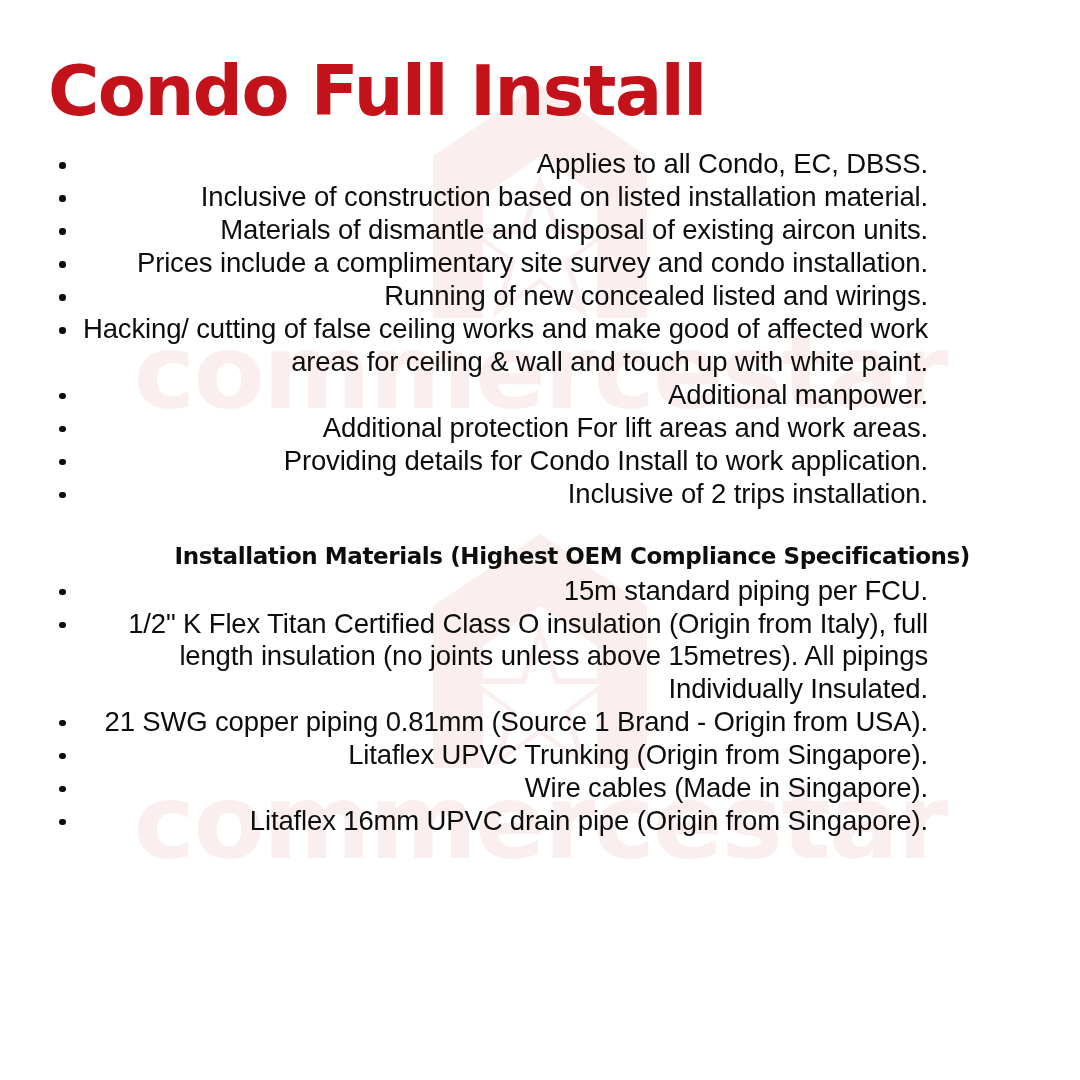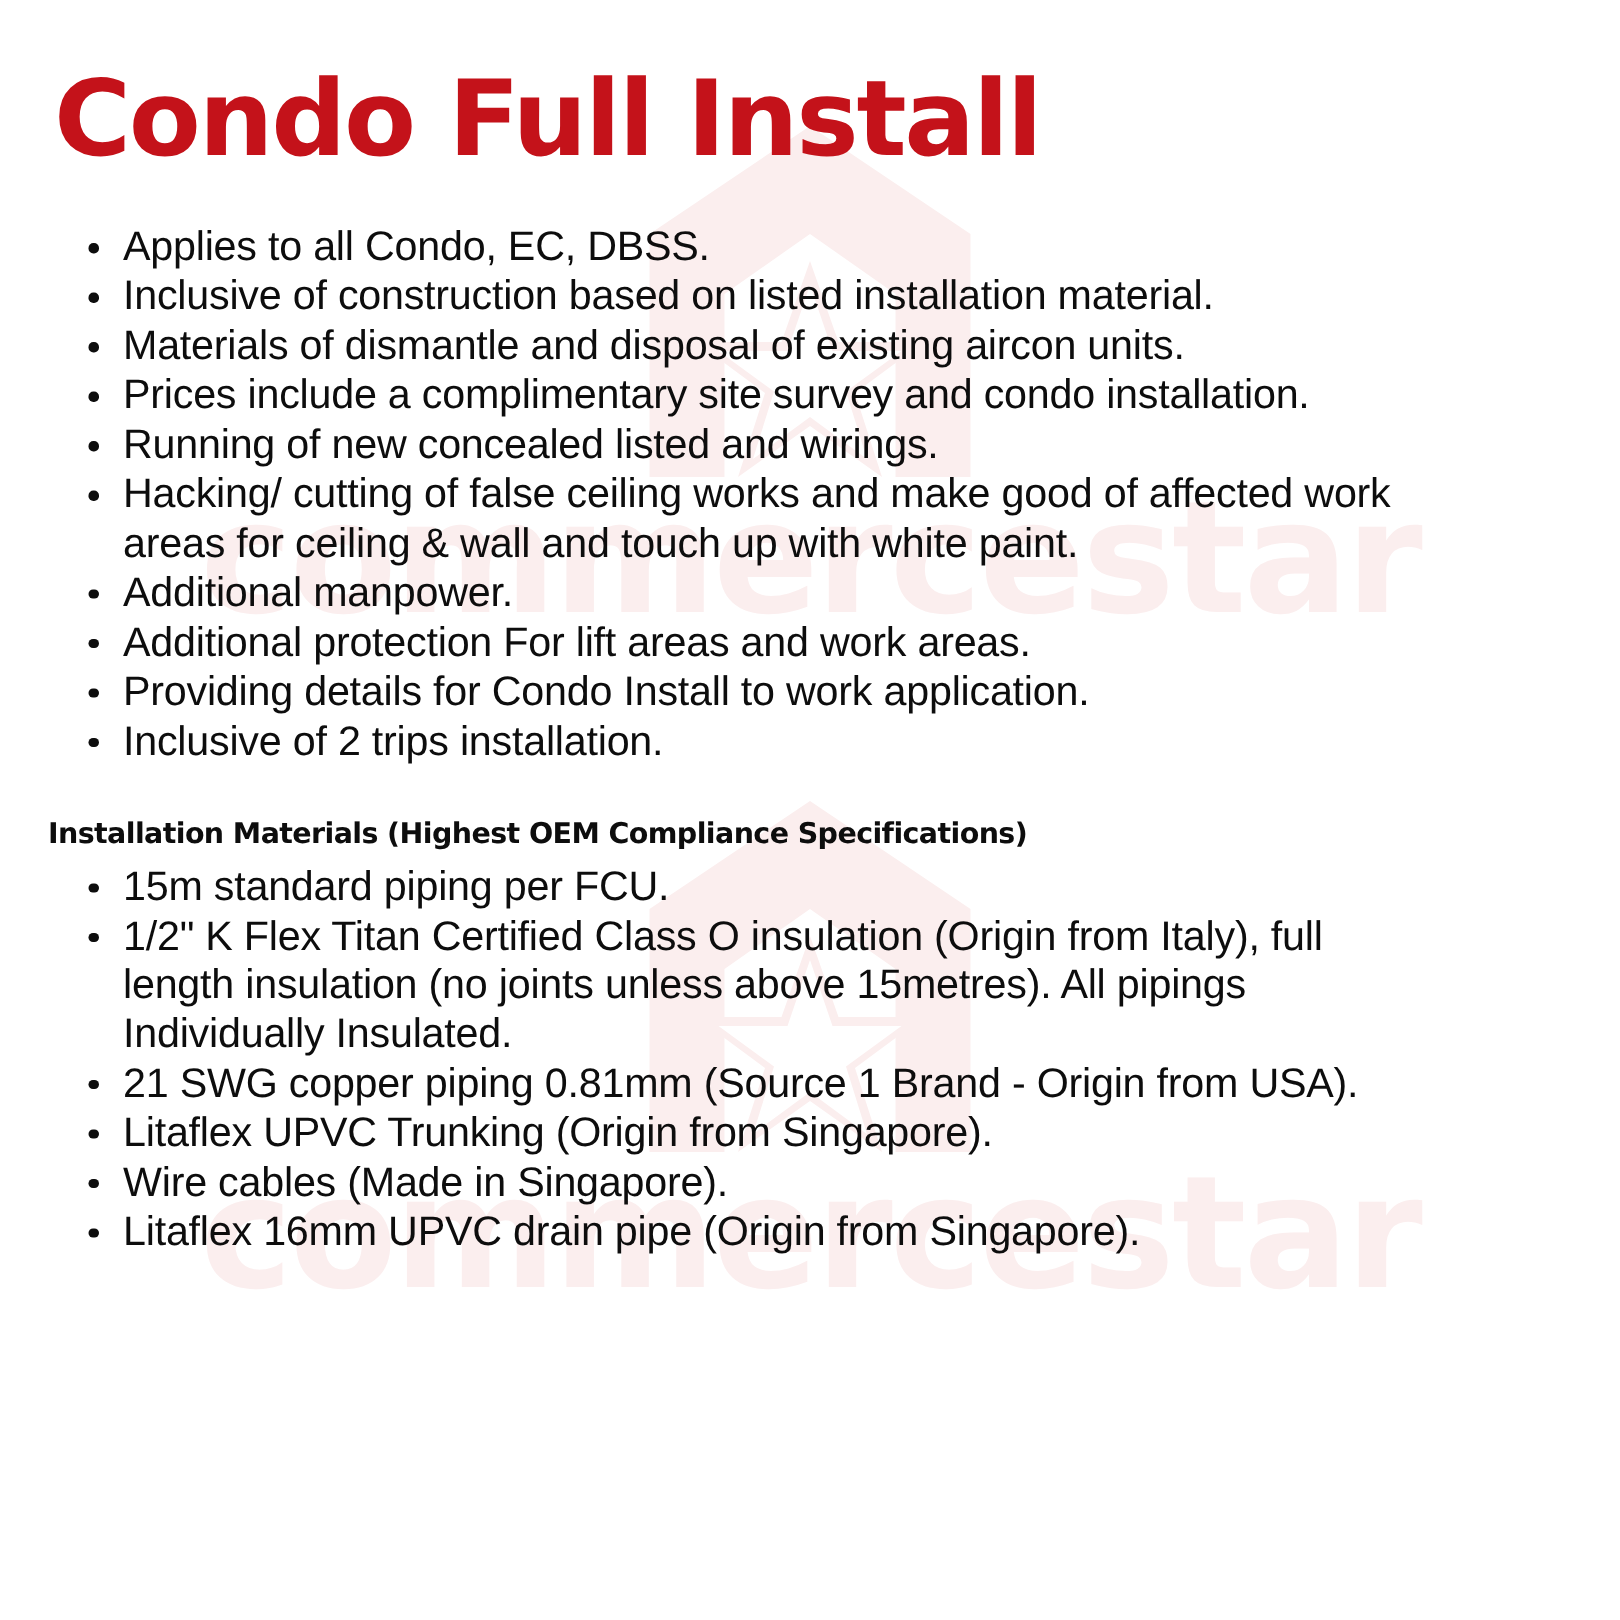--- a/index.html
+++ b/index.html
@@ -62,29 +62,30 @@
   .title {
     position: absolute;
     left: 36px;
     top: 44px;
     font-family: "DejaVu Sans", sans-serif;
     font-weight: 700;
     font-size: 70px;
     letter-spacing: -1.5px;
     line-height: 1;
     color: #C4121A;
-    margin: 0;
+    margin: 12px;
     white-space: nowrap;
   }
 
   .content {
     position: absolute;
     left: 0;
     top: 148px;
     width: 984px;
+    text-align: right;
   }
 
   ul.bullets {
     list-style: none;
     margin: 0;
     padding: 0;
   }
   ul.bullets > li {
     position: relative;
     padding-left: 82px;
@@ -101,24 +102,24 @@
     top: 14px;
     width: 6.5px;
     height: 6.5px;
     border-radius: 50%;
     background: #0d0d0d;
   }
 
   .section-heading {
     font-family: "DejaVu Sans", sans-serif;
     font-weight: 700;
-    font-size: 19px;
+    font-size: 23px;
     line-height: 32.5px;
     letter-spacing: -0.4px;
-    margin: 30px 0 2px 0;
+    margin: 30px 14px 2px 0;
     padding-left: 32px;
     color: #0d0d0d;
   }
 </style>
 </head>
 <body>
 
 <div class="watermark-layer">
 
   <div class="wm-group wm-a">

